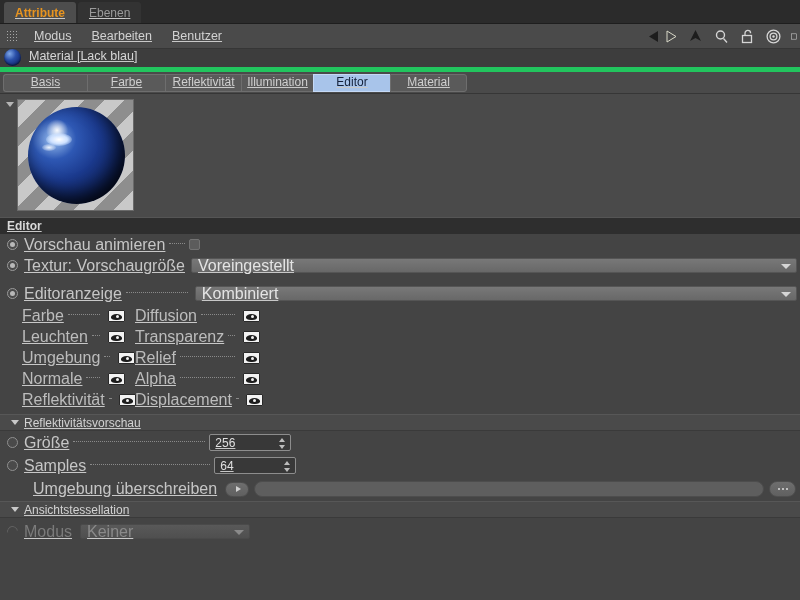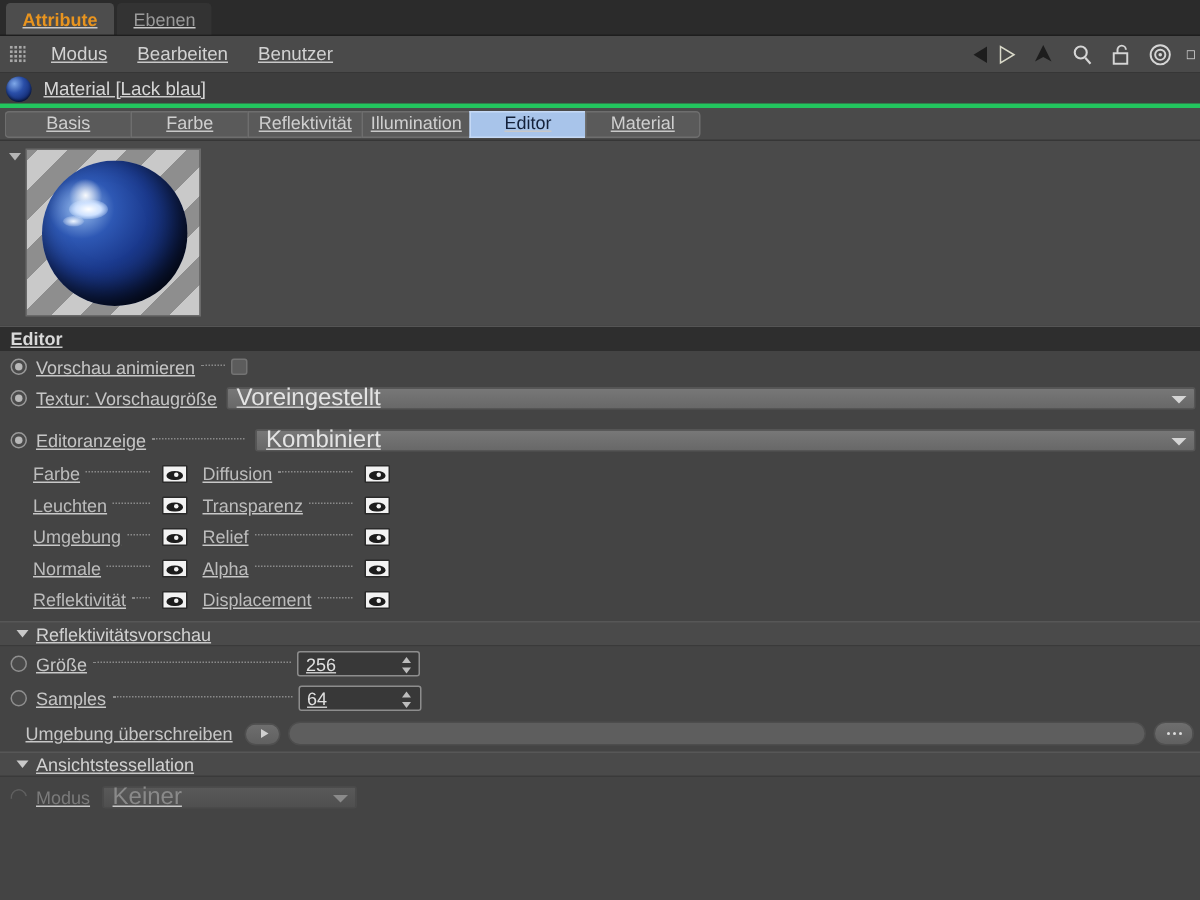--- a/index.html
+++ b/index.html
@@ -70,23 +70,23 @@
     display: flex; align-items: center;
     gap: 9px;
     padding-right: 2px;
   }
   .ticon { width: 17px; height: 17px; display: block; }
 
   
   .matheader {
     height: 23px;
     background: #3d3d3d;
-    display: flex; align-items: center;
+    display: flex; align-items: flex-start;
     padding-left: 4px;
-    border-bottom: 3px solid #22c55e;
+    border-bottom: 5px solid #22c55e;
   }
   .sphere-ico {
     width: 17px; height: 17px; border-radius: 50%;
     background: radial-gradient(circle at 33% 28%, #7fa8e8 0%, #2a4fa8 38%, #16307a 70%, #0a1b48 100%);
     box-shadow: inset 0 -1px 2px rgba(0,0,0,.6);
     margin-right: 8px;
     flex: none;
   }
   .matheader .label { font-size: 12.5px; color: #d6d6d6; }
 
@@ -211,21 +211,21 @@
     margin-right: 6px;
   }
   .radio.dot::after {
     content: "";
     position: absolute; left: 2px; top: 2px;
     width: 5px; height: 5px; border-radius: 50%;
     background: #b8b8b8;
   }
   .radio.empty { border-color: #8f8f8f; }
   .lbl {
-    font-size: 12px; color: #c6c6c6;
+    font-size: 16px; color: #c6c6c6;
     white-space: nowrap;
   }
   .lbl.dim { color: #7b7b7b; }
   .leader {
     flex: 1;
     border-bottom: 1px dotted #8a8a8a;
     margin: 0 4px 3px 4px;
     height: 1px;
     min-width: 6px;
   }
@@ -587,21 +587,21 @@
       <div class="numfield">
         <span>64</span>
         <span class="spin">
             <i class="up"></i>
             <i class="down"></i>
           </span>
       </div>
     </div>
 
     <div class="row" style="height:24px;padding-left:7px;padding-right:4px">
-      <span class="lbl" style="margin-left:10px">Umgebung überschreiben</span>
+      <span class="lbl" style="margin-left:26px">Umgebung überschreiben</span>
       <div class="pillbtn" style="margin-left:8px">
         <span class="ptri"></span>
       </div>
       <div class="linkfield" style="margin:0 5px"></div>
       <div class="dotsbtn">
         <s></s>
           <s></s>
           <s></s>
       </div>
     </div>

